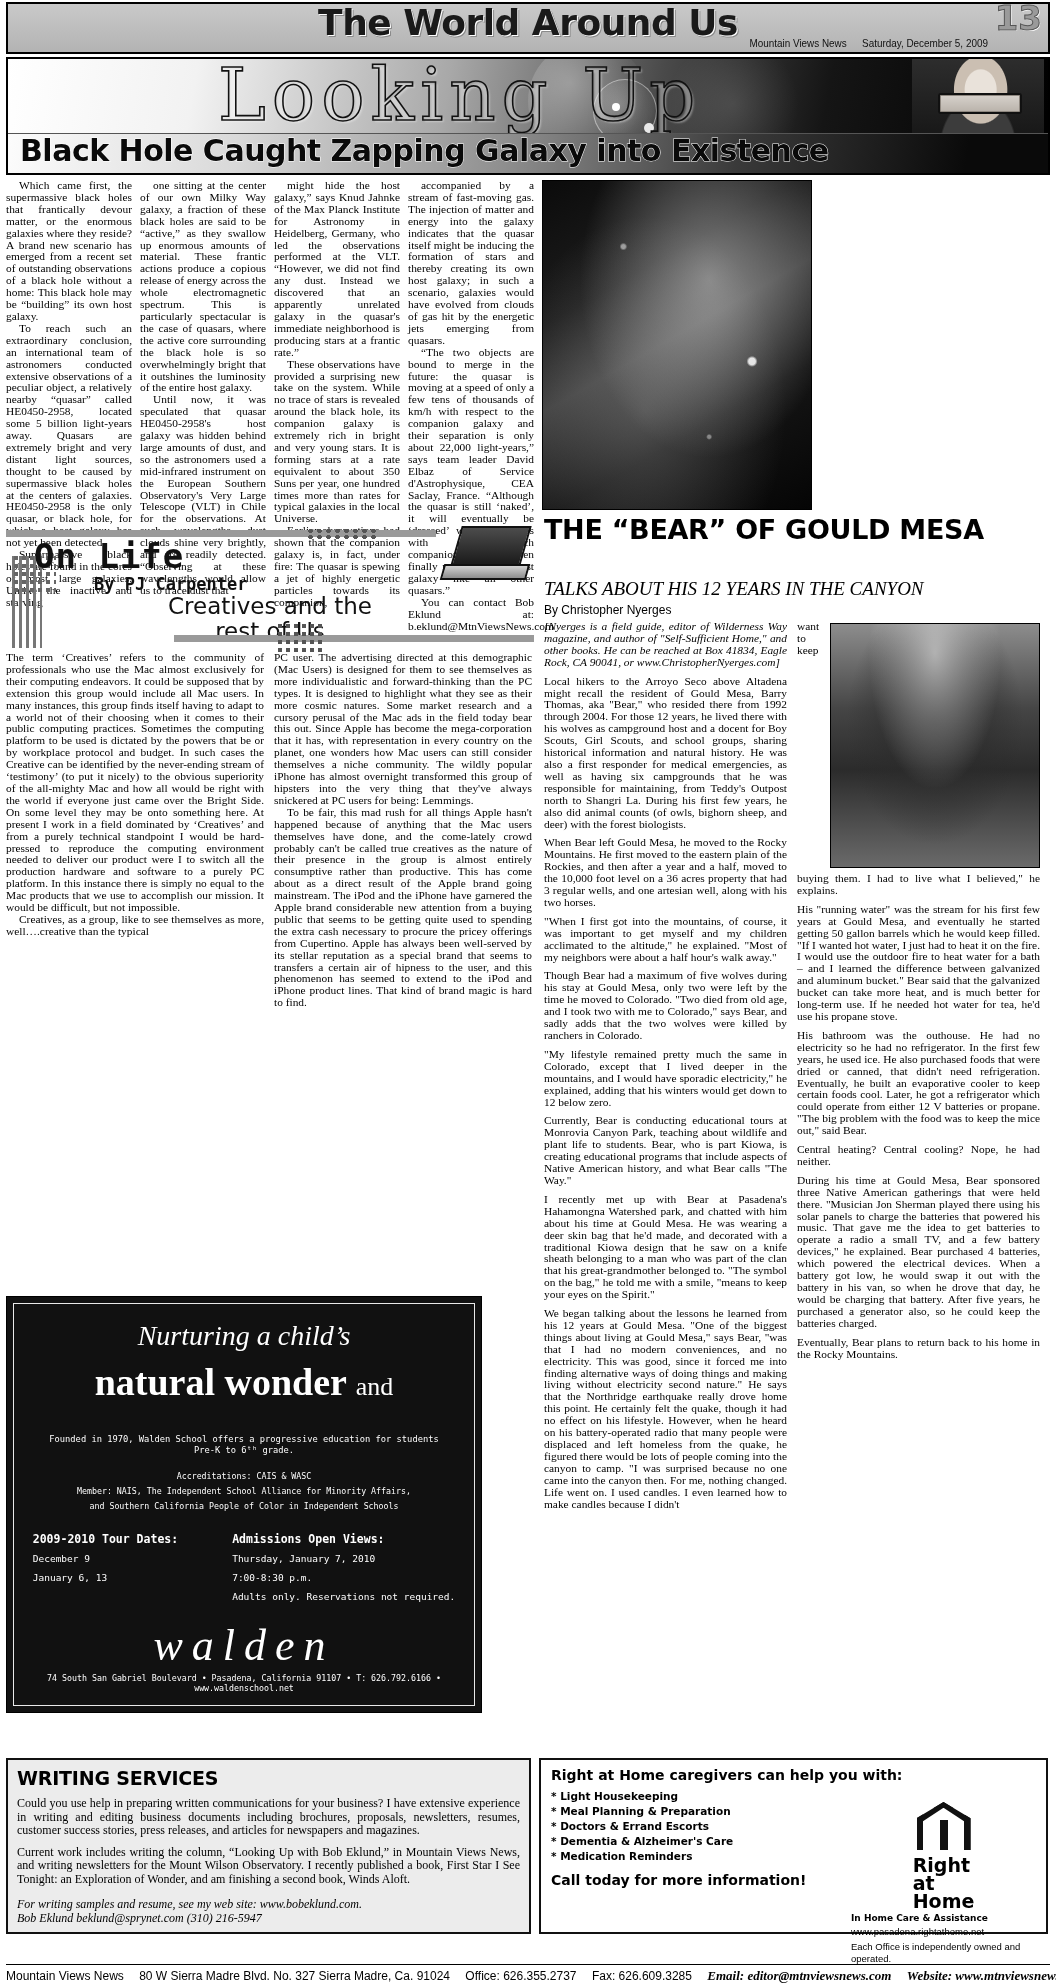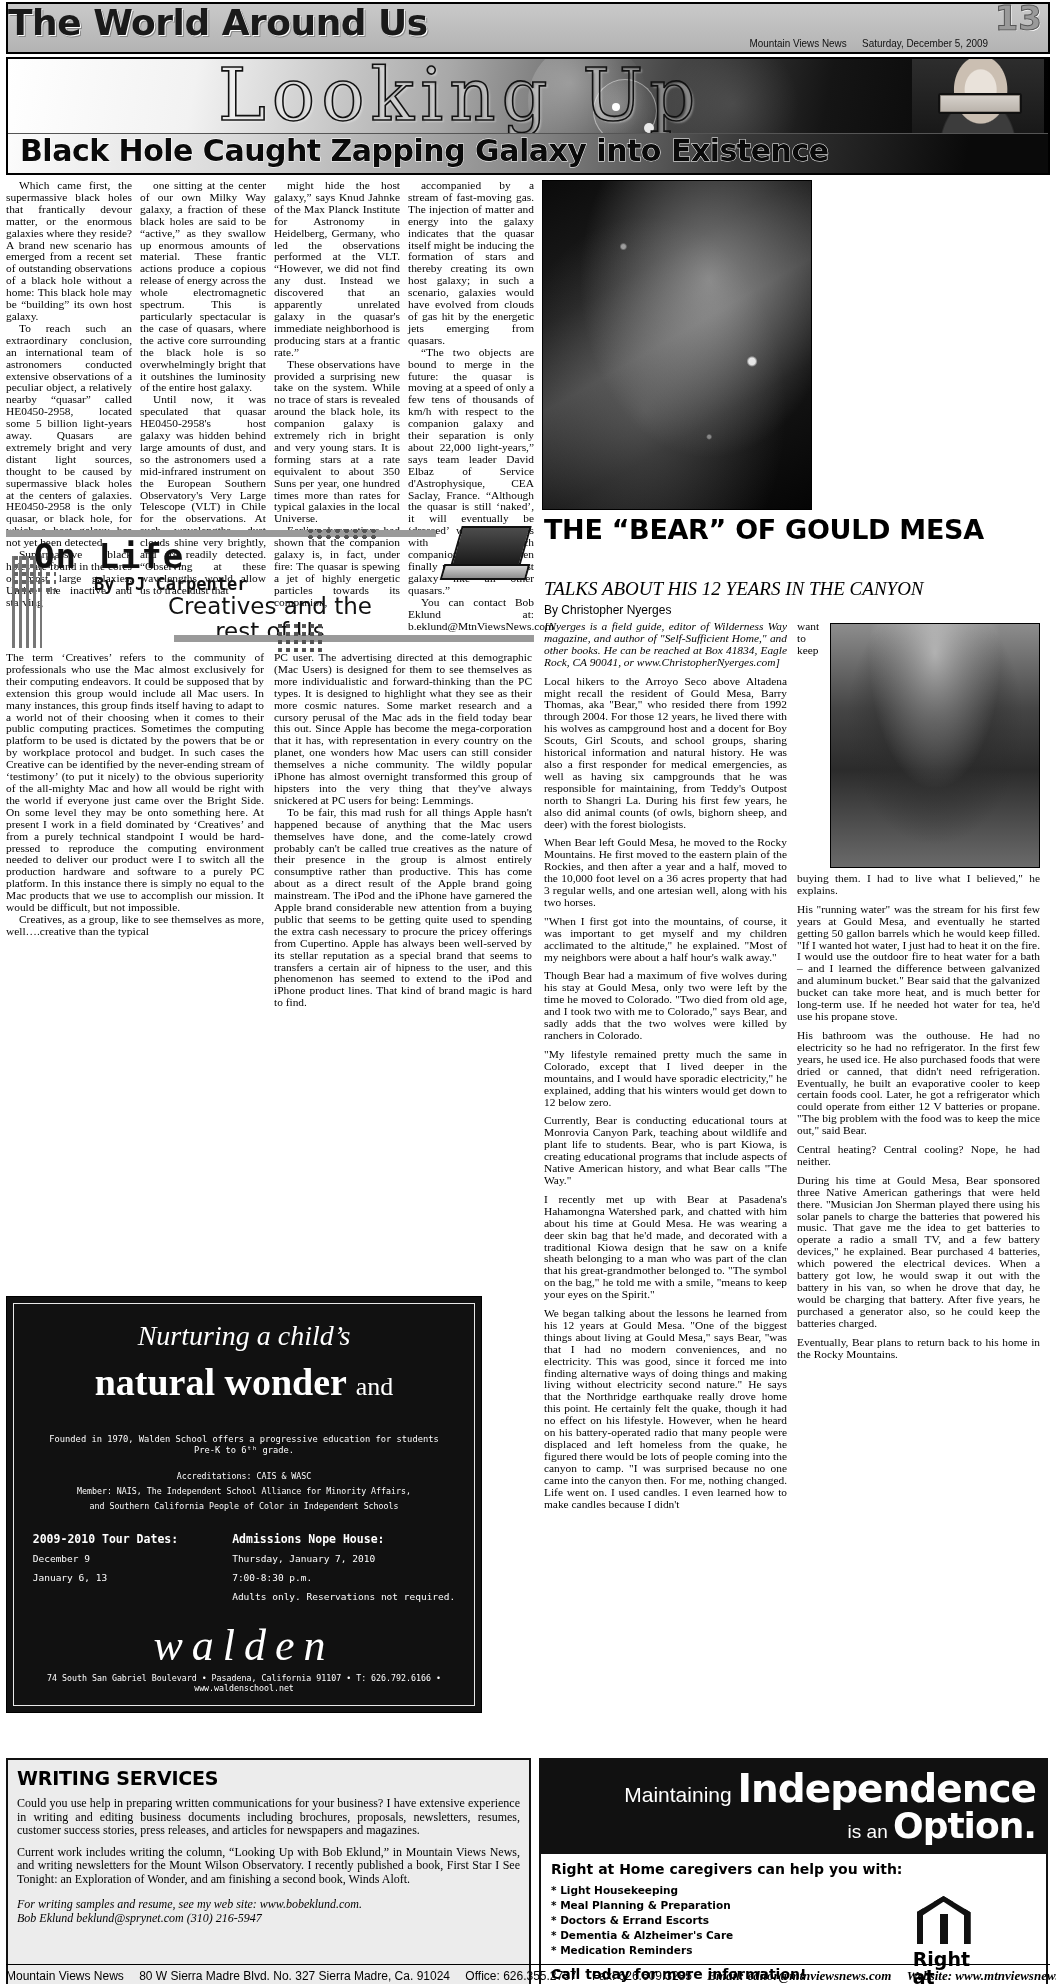--- a/index.html
+++ b/index.html
@@ -16,21 +16,21 @@
   
   .masthead {
     position:relative;
     height:52px;
     border:2px solid #000;
     background:linear-gradient(#c9c9c9,#b3b3b3);
     margin-top:2px;
   }
   .mast-title {
     position:absolute; left:0; right:0; top:-2px;
-    text-align:left;
+    text-align:center;
     font-family:"DejaVu Sans", sans-serif;
     font-weight:bold;
     font-size:36px;
     letter-spacing:-0.5px;
     color:#1a1a1a;
     text-shadow: 1px 1px 0 #fff, 2px 2px 0 #8a8a8a;
   }
   .mast-sub {
     position:absolute; right:60px; bottom:3px;
     font-family:"Liberation Sans", sans-serif;
@@ -361,21 +361,21 @@
           <div>Member: NAIS, The Independent School Alliance for Minority Affairs,</div>
           <div>and Southern California People of Color in Independent Schools</div>
         </div>
         <div class="w-tours">
           <div>
             <b>2009-2010 Tour Dates:</b><br>
             <span>December 9</span><br>
             <span>January 6, 13</span>
           </div>
           <div>
-            <b>Admissions Nope House:</b><br>
+            <b>Admissions Open Views:</b><br>
             <span>Thursday, January 7, 2010</span><br>
             <span>7:00-8:30 p.m.</span><br>
             <span>Adults only. Reservations not required.</span>
           </div>
         </div>
         <div class="w-logo">walden</div>
         <div class="w-addr">74 South San Gabriel Boulevard • Pasadena, California 91107 • T: 626.792.6166 •  www.waldenschool.net</div>
       </div>
     </div>
   </div>
@@ -384,30 +384,20 @@
 
     <div class="ws-box">
       <div class="ws-title">WRITING SERVICES</div>
       <p>Could you use help in preparing written communications for your business?  I have extensive experience in writing and editing business documents including brochures, proposals, newsletters, resumes, customer success stories, press releases, and articles for newspapers and magazines.</p>
       <p>Current work includes writing the column, “Looking Up with Bob Eklund,” in Mountain Views News, and writing newsletters for the Mount Wilson Observatory.  I recently published a book, First Star I See Tonight: an Exploration of Wonder, and am finishing a second book, Winds Aloft.</p>
       <p class="it" style="margin-top:10px">For writing samples and resume, see my web site: www.bobeklund.com.</p>
       <p class="it" style="margin-top:0">Bob Eklund  beklund@sprynet.com  (310) 216-5947</p>
     </div>
 
     <div class="rah">
-      <div class="rah-top">
-        <div class="rah-t1">
-          <span>Maintaining</span>
-          <b>Independence</b>
-        </div>
-        <div class="rah-t2">
-          <span>is an</span>
-          <b>Option.</b>
-        </div>
-      </div>
       <div class="rah-body">
         <div class="rah-h">Right at Home caregivers can help you with:</div>
         <div class="rah-list">
           <div>* <span>Light Housekeeping</span></div>
           <div>* <span>Meal Planning &amp; Preparation</span></div>
           <div>* <span>Doctors &amp; Errand Escorts</span></div>
           <div>* <span>Dementia &amp; Alzheimer's Care</span></div>
           <div>* <span>Medication Reminders</span></div>
         </div>
         <div class="rah-call">Call today for more information!</div>

